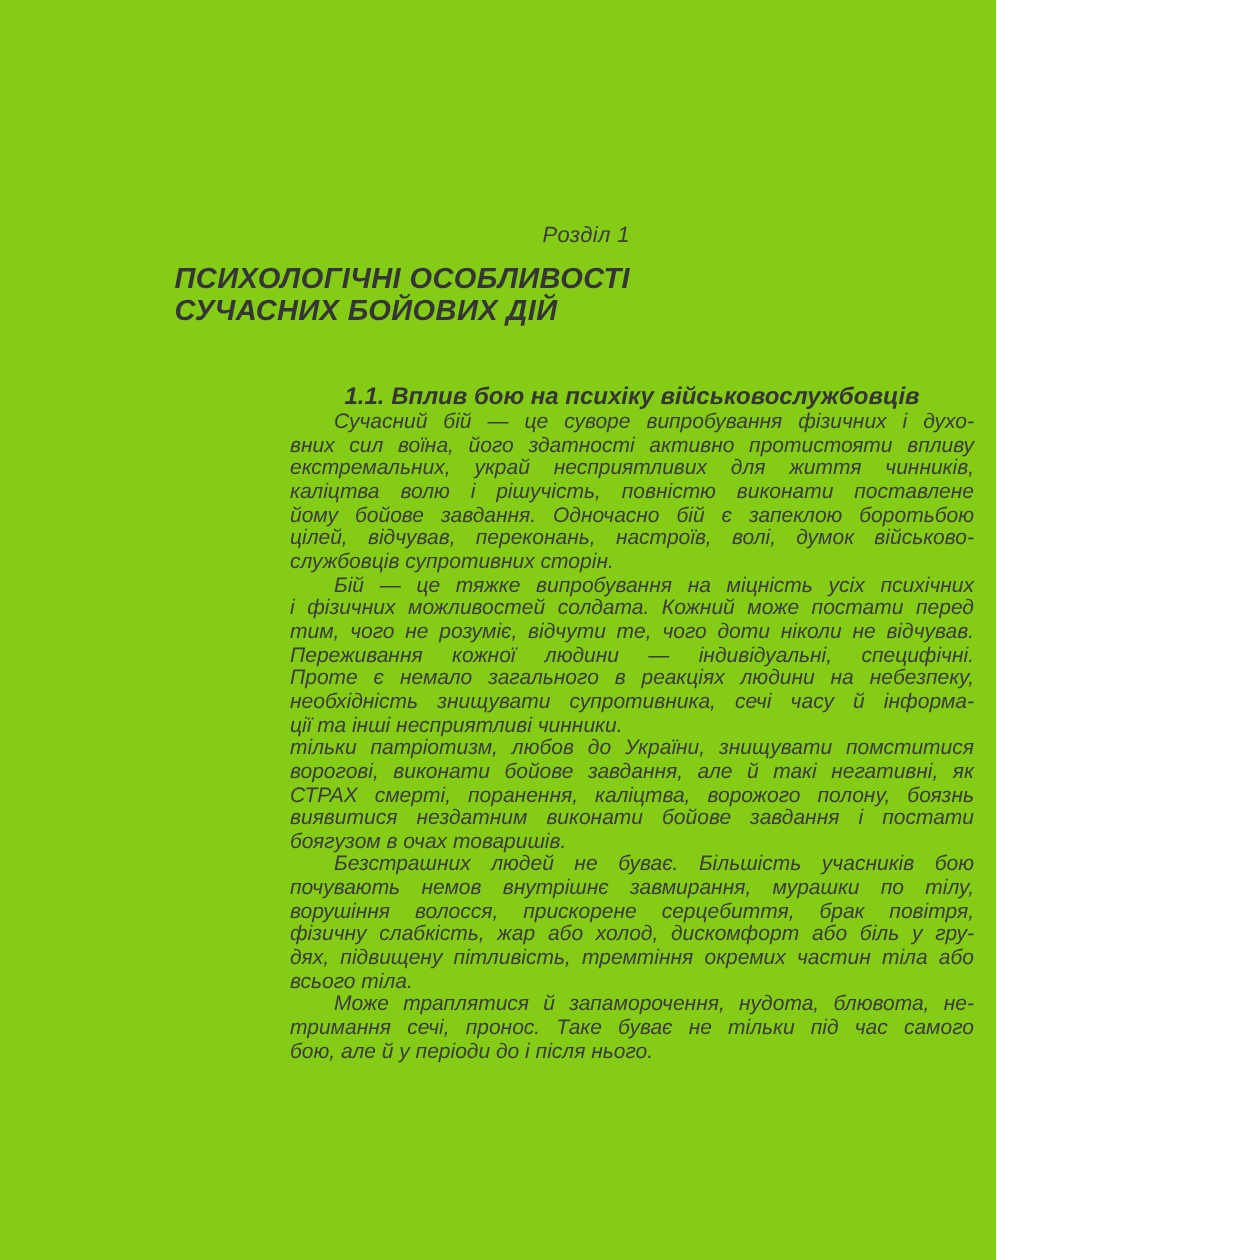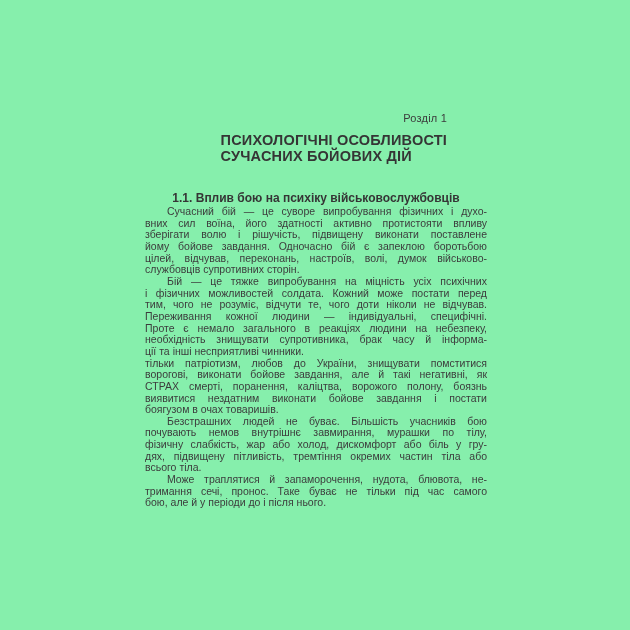--- a/index.html
+++ b/index.html
@@ -2,25 +2,26 @@
 <html lang="uk"><head>
 <meta charset="utf-8">
 <style>
   html, body {
     margin: 0;
     padding: 0;
     background: #ffffff;
   }
   .page {
     position: relative;
-    width: 630px;
+    width: 498px;
     height: 630px;
-    background: #86efac;
+    background: #84cc16;
     font-family: "Liberation Sans", sans-serif;
     overflow: hidden;
+    font-style: italic;
   }
   .chapter-label {
     position: absolute;
     top: 112px;
     right: 183px;
     font-size: 11px;
     font-weight: 400;
     color: #3c3c3c;
     letter-spacing: 0.2px;
   }
@@ -76,38 +77,40 @@
   <div class="chapter-title">
     <div>ПСИХОЛОГІЧНІ ОСОБЛИВОСТІ</div>
     <div>СУЧАСНИХ БОЙОВИХ ДІЙ</div>
   </div>
 
   <div class="section-heading">1.1. Вплив бою на психіку військовослужбовців</div>
 
   <div class="body-text">
       <div class="line para-first">Сучасний бій — це суворе випробування фізичних і духо-</div>
       <div class="line">вних сил воїна, його здатності активно протистояти впливу</div>
-      <div class="line">зберігати волю і рішучість, підвищену виконати поставлене</div>
+      <div class="line">екстремальних, украй несприятливих для життя чинників,</div>
+      <div class="line">каліцтва волю і рішучість, повністю виконати поставлене</div>
       <div class="line">йому бойове завдання. Одночасно бій є запеклою боротьбою</div>
       <div class="line">цілей, відчував, переконань, настроїв, волі, думок військово-</div>
       <div class="line para-last">службовців супротивних сторін.</div>
       <div class="line para-first">Бій — це тяжке випробування на міцність усіх психічних</div>
       <div class="line">і фізичних можливостей солдата. Кожний може постати перед</div>
       <div class="line">тим, чого не розуміє, відчути те, чого доти ніколи не відчував.</div>
       <div class="line">Переживання кожної людини — індивідуальні, специфічні.</div>
       <div class="line">Проте є немало загального в реакціях людини на небезпеку,</div>
-      <div class="line">необхідність знищувати супротивника, брак часу й інформа-</div>
+      <div class="line">необхідність знищувати супротивника, сечі часу й інформа-</div>
       <div class="line para-last">ції та інші несприятливі чинники.</div>
       <div class="line">тільки патріотизм, любов до України, знищувати помститися</div>
       <div class="line">ворогові, виконати бойове завдання, але й такі негативні, як</div>
       <div class="line">СТРАХ смерті, поранення, каліцтва, ворожого полону, боязнь</div>
       <div class="line">виявитися нездатним виконати бойове завдання і постати</div>
       <div class="line para-last">боягузом в очах товаришів.</div>
       <div class="line para-first">Безстрашних людей не буває. Більшість учасників бою</div>
       <div class="line">почувають немов внутрішнє завмирання, мурашки по тілу,</div>
+      <div class="line">ворушіння волосся, прискорене серцебиття, брак повітря,</div>
       <div class="line">фізичну слабкість, жар або холод, дискомфорт або біль у гру-</div>
       <div class="line">дях, підвищену пітливість, тремтіння окремих частин тіла або</div>
       <div class="line para-last">всього тіла.</div>
       <div class="line para-first">Може траплятися й запаморочення, нудота, блювота, не-</div>
       <div class="line">тримання сечі, пронос. Таке буває не тільки під час самого</div>
       <div class="line para-last">бою, але й у періоди до і після нього.</div>
     </div>
 
 </div>
 

